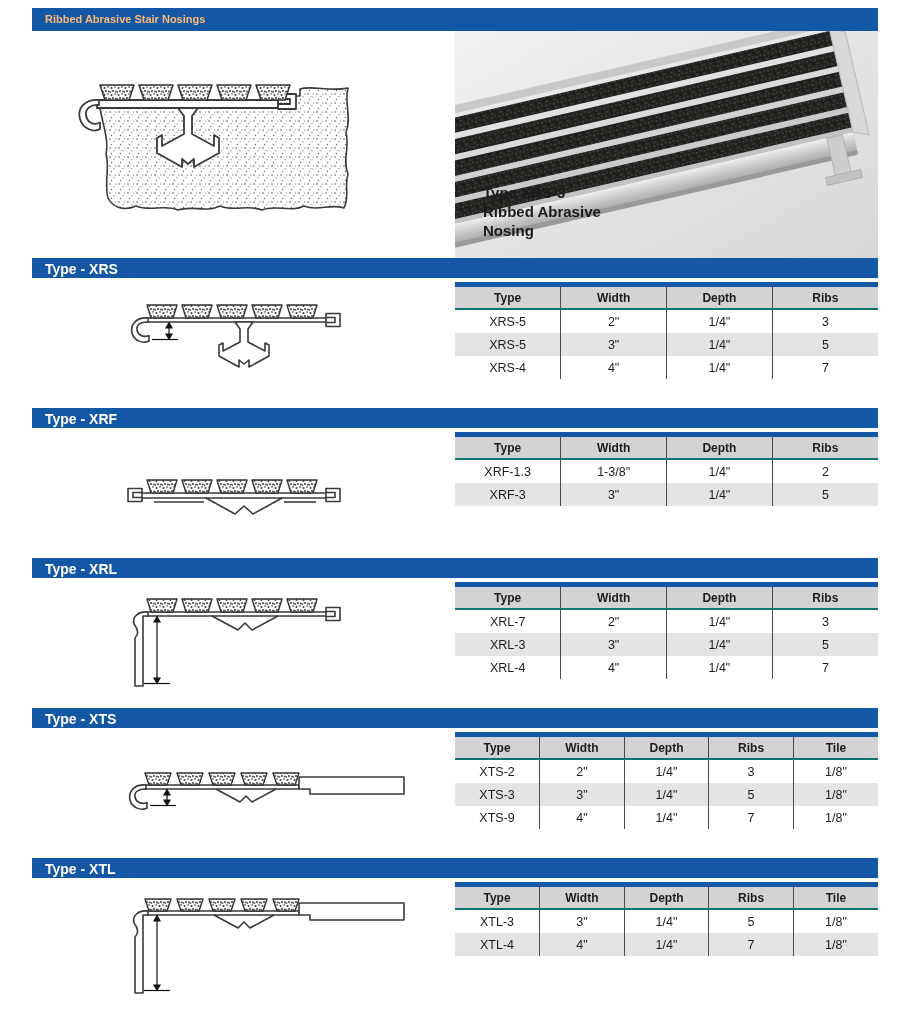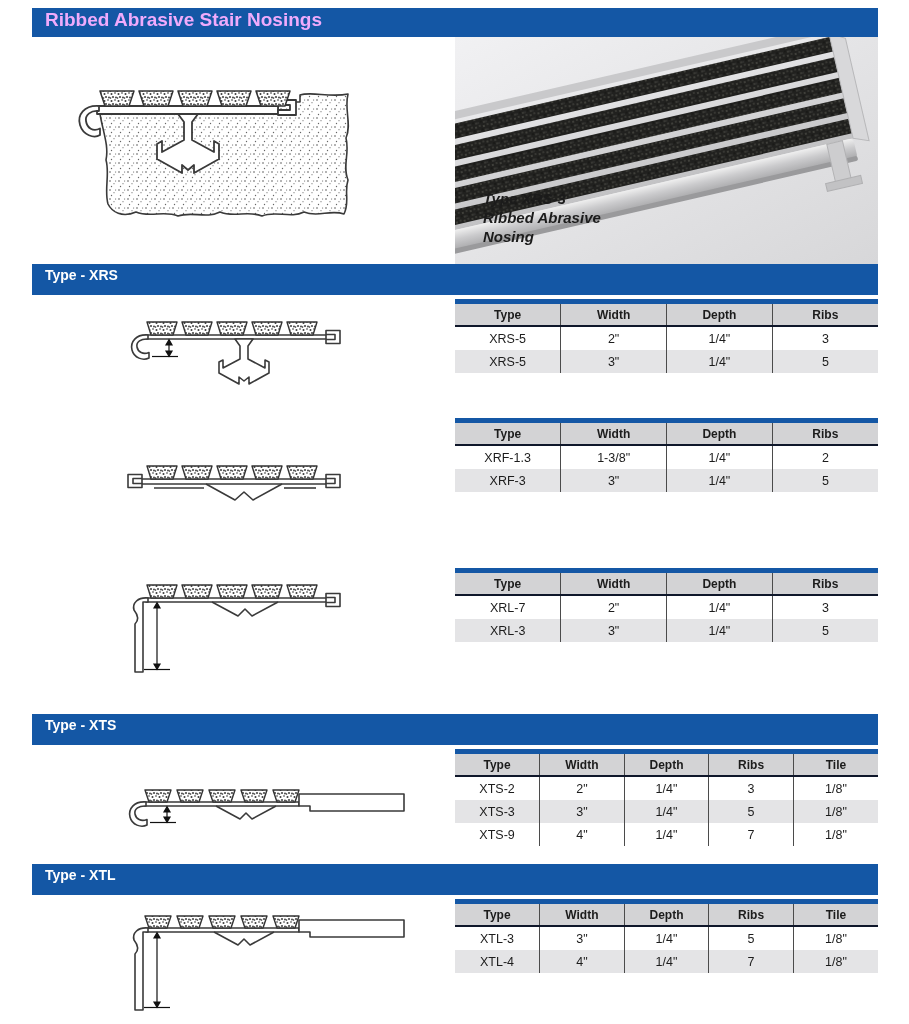--- a/index.html
+++ b/index.html
@@ -1,46 +1,46 @@
 <!DOCTYPE html>
 <html><head>
 <meta charset="utf-8">
 <style>
   html,body { margin:0; padding:0; background:#fff; }
   body { width:909px; height:1024px; font-family:"Liberation Sans", sans-serif; overflow:hidden; }
   .page { padding:8px 31px 16px 32px; box-sizing:border-box; width:909px; }
 
   .title-bar {
-    height:29px; background:#1457a5; color:#f0abfc; font-weight:bold;
-    font-size:19px; line-height:23px; padding-left:13px;
+    height:23px; background:#1457a5; color:#fdba74; font-weight:bold;
+    font-size:11px; line-height:23px; padding-left:13px;
   }
   .top-row { display:flex; height:227px; }
   .main-diagram-col { width:423px; box-sizing:border-box; padding-top:25px; padding-left:8px; }
   .photo-wrap { width:423px; height:227px; position:relative; overflow:hidden; }
   .photo-caption {
     position:absolute; left:28px; top:152px; font-size:15px; font-weight:bold;
-    color:#1b1b1b; line-height:19px;font-style:italic;
+    color:#1b1b1b; line-height:19px;
   }
 
   .section { height:150px; }
   .section-bar {
-    height:31px; background:#1457a5; color:#fff; font-weight:bold;
+    height:20px; background:#1457a5; color:#fff; font-weight:bold;
     font-size:14px; line-height:23px; padding-left:13px;
   }
   .section-body { display:flex; height:127px; }
   .diagram-col { width:423px; box-sizing:border-box; padding-left:62px; }
   .table-col { width:423px; }
 
   table.spec {
     border-collapse:collapse; width:423px; table-layout:fixed;
     margin-top:4px; border-top:5px solid #1457a5;
   }
   table.spec th {
     background:#d3d3d5; color:#1c1c1c; font-size:12px; font-weight:bold;
-    height:21px; text-align:center; border-bottom:2px solid #0f172a; padding:0;
+    height:21px; text-align:center; border-bottom:2px solid #0f766e; padding:0;
   }
   table.spec td {
     color:#1c1c1c; font-size:12.5px; height:23px; text-align:center; padding:0;
   }
   table.spec th:not(:last-child), table.spec td:not(:last-child) {
     border-right:1.5px solid #4b4b4b;
   }
   table.spec tbody tr:nth-child(even) { background:#e4e4e6; }
 
   .d-xrs { margin-top:2px; }
@@ -203,27 +203,36 @@
                 <td>2"</td>
                 <td>1/4"</td>
                 <td>3</td>
               </tr>
               <tr>
                 <td>XRS-5</td>
                 <td>3"</td>
                 <td>1/4"</td>
                 <td>5</td>
               </tr>
+              <tr>
+                <td>XRS-4</td>
+                <td>4"</td>
+                <td>1/4"</td>
+                <td>7</td>
+              </tr>
             </tbody>
           </table>
       </div>
     </div>
   </div>
 
   <div class="section">
+    <div class="section-bar">
+      <span>Type - XRF</span>
+    </div>
     <div class="section-body">
       <div class="diagram-col">
         <svg class="d-xrf" width="320" height="100" viewBox="0 0 320 100">
           <g stroke="#3a3a3a" stroke-width="1.6" fill="#fff" stroke-linejoin="round">
             <path d="M48,48 H232 V53 H48 Z"></path>
             <use href="#notchR" x="232" y="43.5"></use>
             <use href="#notchR" transform="translate(48,43.5) scale(-1,1)"></use>
             <path fill="none" d="M112,53 L141,69 L150,61 L159,69 L188,53"></path>
             <line x1="60" y1="57" x2="110" y2="57"></line>
             <line x1="190" y1="57" x2="222" y2="57"></line>
@@ -260,20 +269,23 @@
                 <td>1/4"</td>
                 <td>5</td>
               </tr>
             </tbody>
           </table>
       </div>
     </div>
   </div>
 
   <div class="section">
+    <div class="section-bar">
+      <span>Type - XRL</span>
+    </div>
     <div class="section-body">
       <div class="diagram-col">
         <svg class="d-xrl" width="320" height="120" viewBox="0 0 320 120">
           <g stroke="#3a3a3a" stroke-width="1.6" fill="#fff" stroke-linejoin="round">
             <path d="M52,30 H232 V34 H52 Z"></path>
             <use href="#notchR" x="232" y="25.5"></use>
             <path d="M54,30 C44,29 38,35 40,42 C44,47 45,52 41,56 L41,104 L49,104 L49,34 L54,34 Z"></path>
             <path fill="none" d="M118,34 L144,48 L151,41 L158,48 L184,34"></path>
           </g>
           <g fill="url(#grit)" stroke="#333" stroke-width="1.4" stroke-linejoin="round">
@@ -307,20 +319,26 @@
                 <td>2"</td>
                 <td>1/4"</td>
                 <td>3</td>
               </tr>
               <tr>
                 <td>XRL-3</td>
                 <td>3"</td>
                 <td>1/4"</td>
                 <td>5</td>
               </tr>
+              <tr>
+                <td>XRL-4</td>
+                <td>4"</td>
+                <td>1/4"</td>
+                <td>7</td>
+              </tr>
             </tbody>
           </table>
       </div>
     </div>
   </div>
 
   <div class="section">
     <div class="section-bar">
       <span>Type - XTS</span>
     </div>

